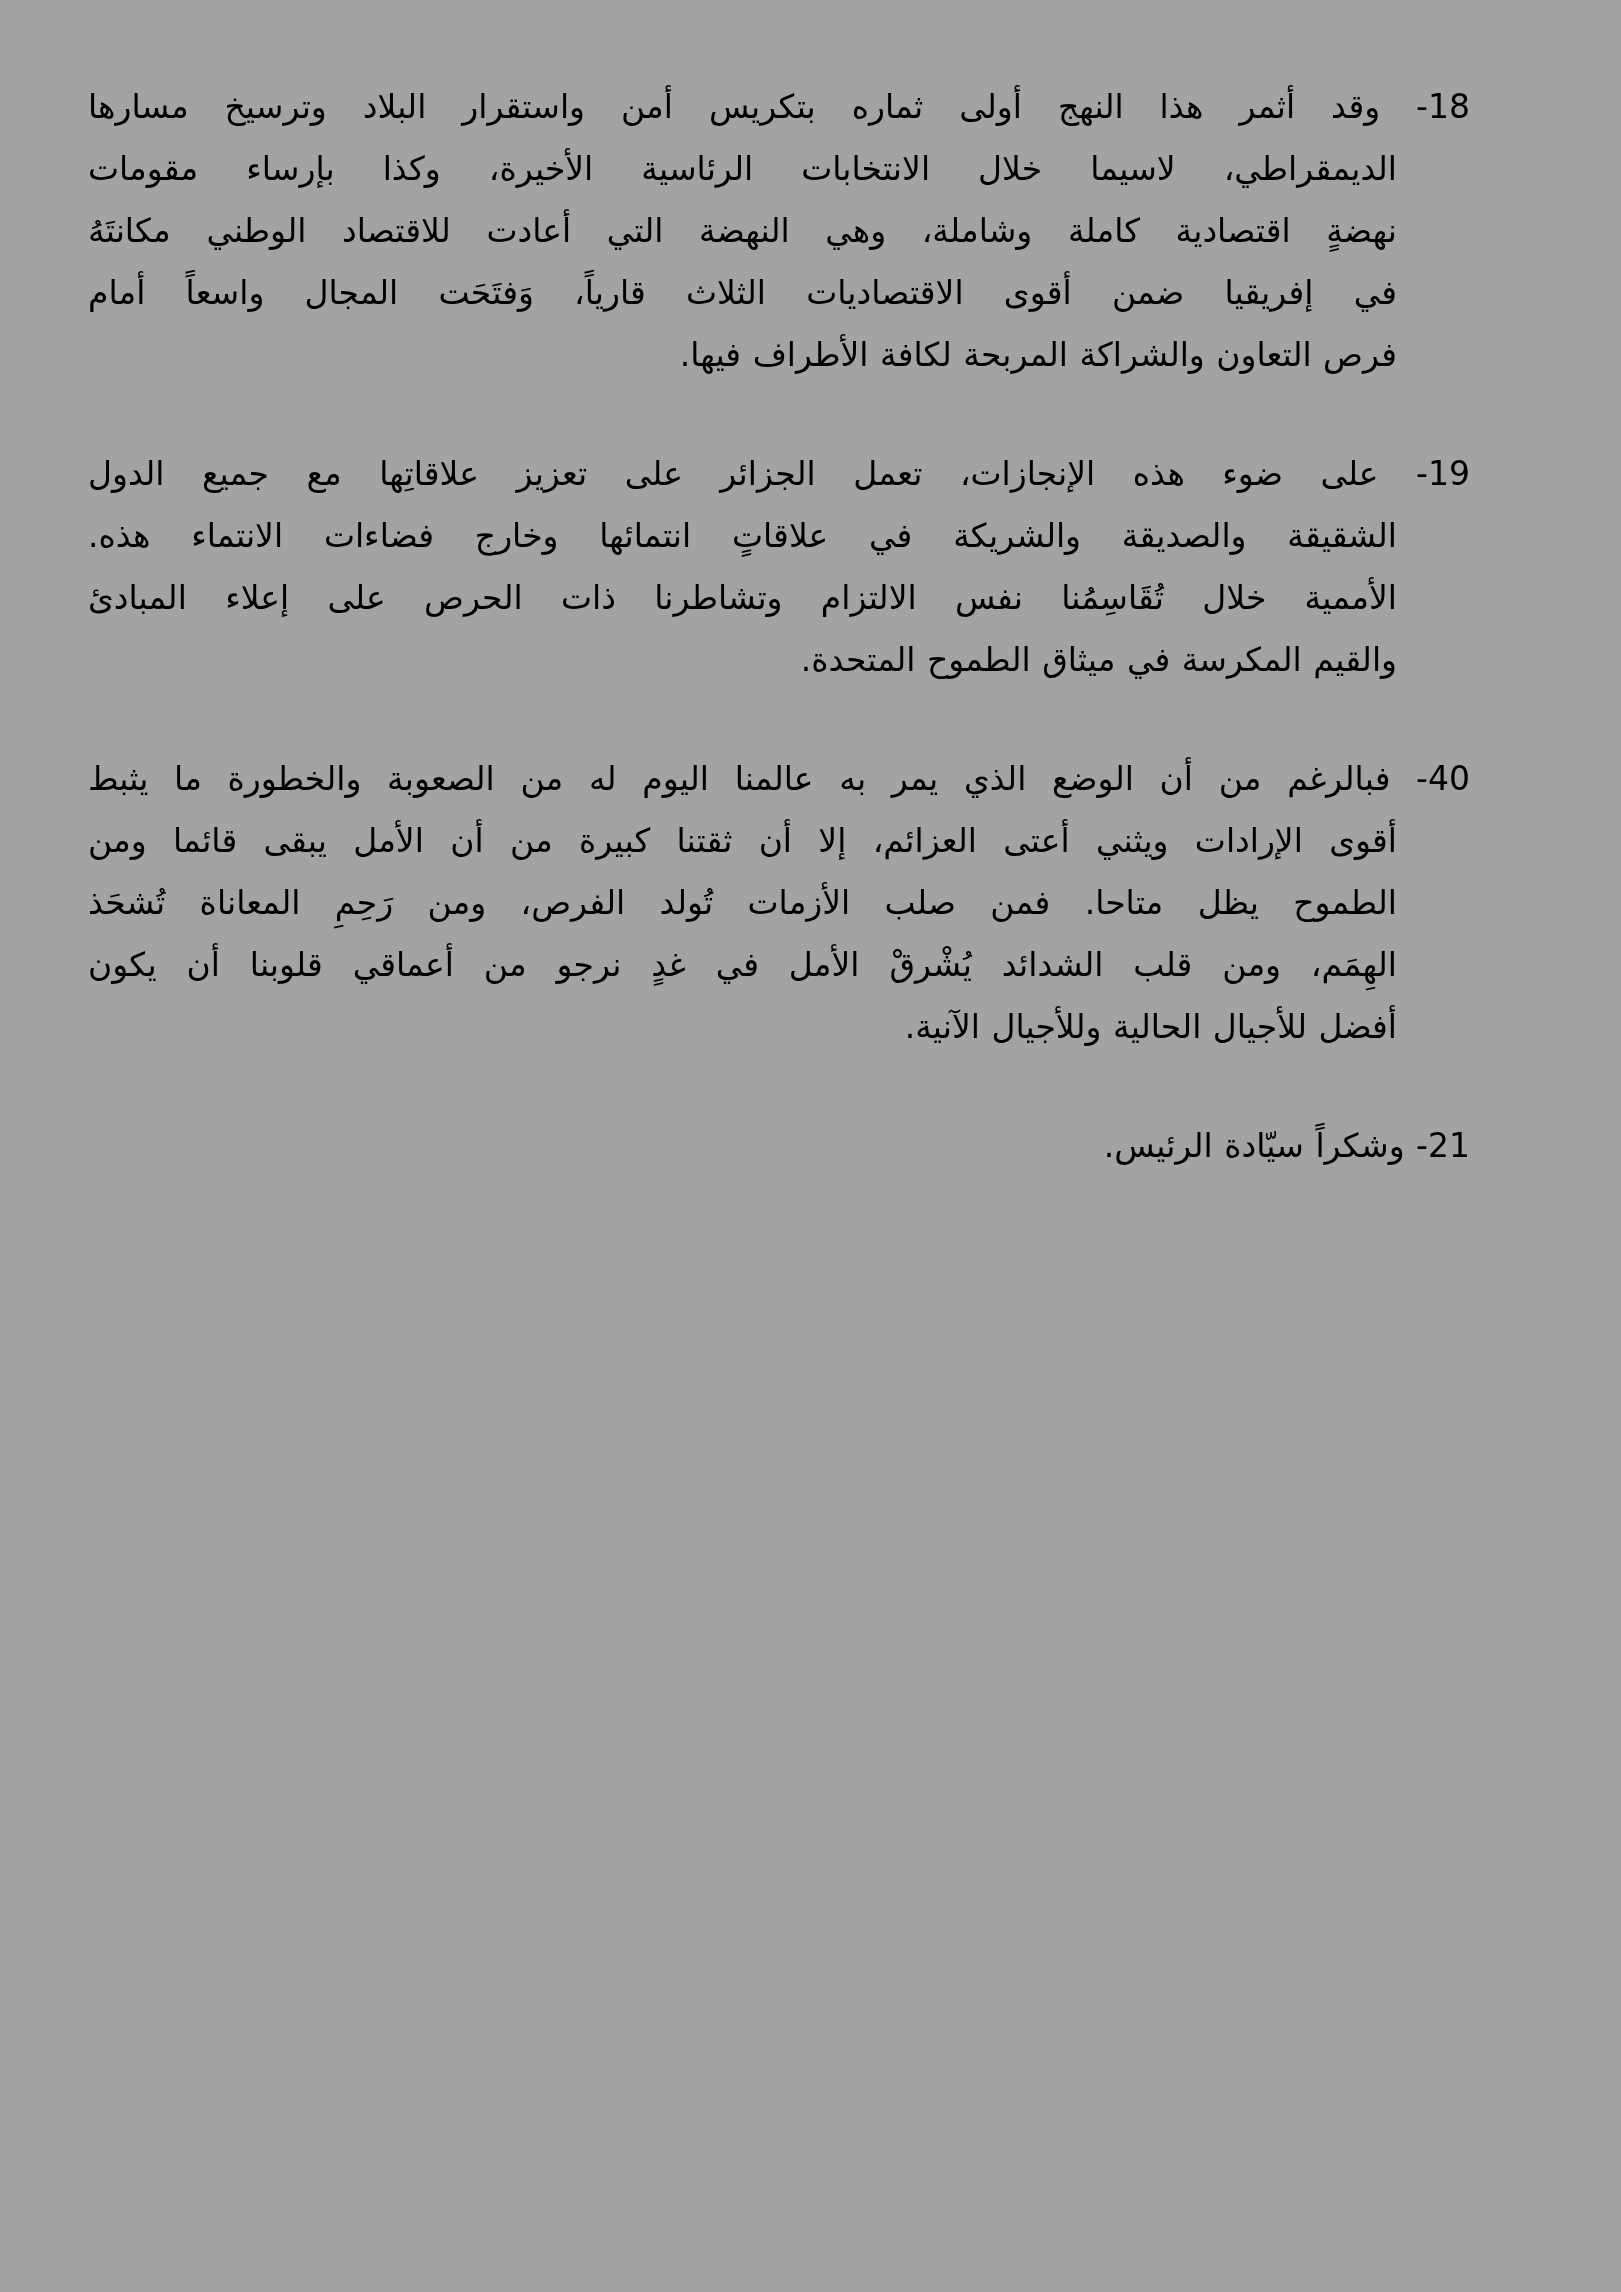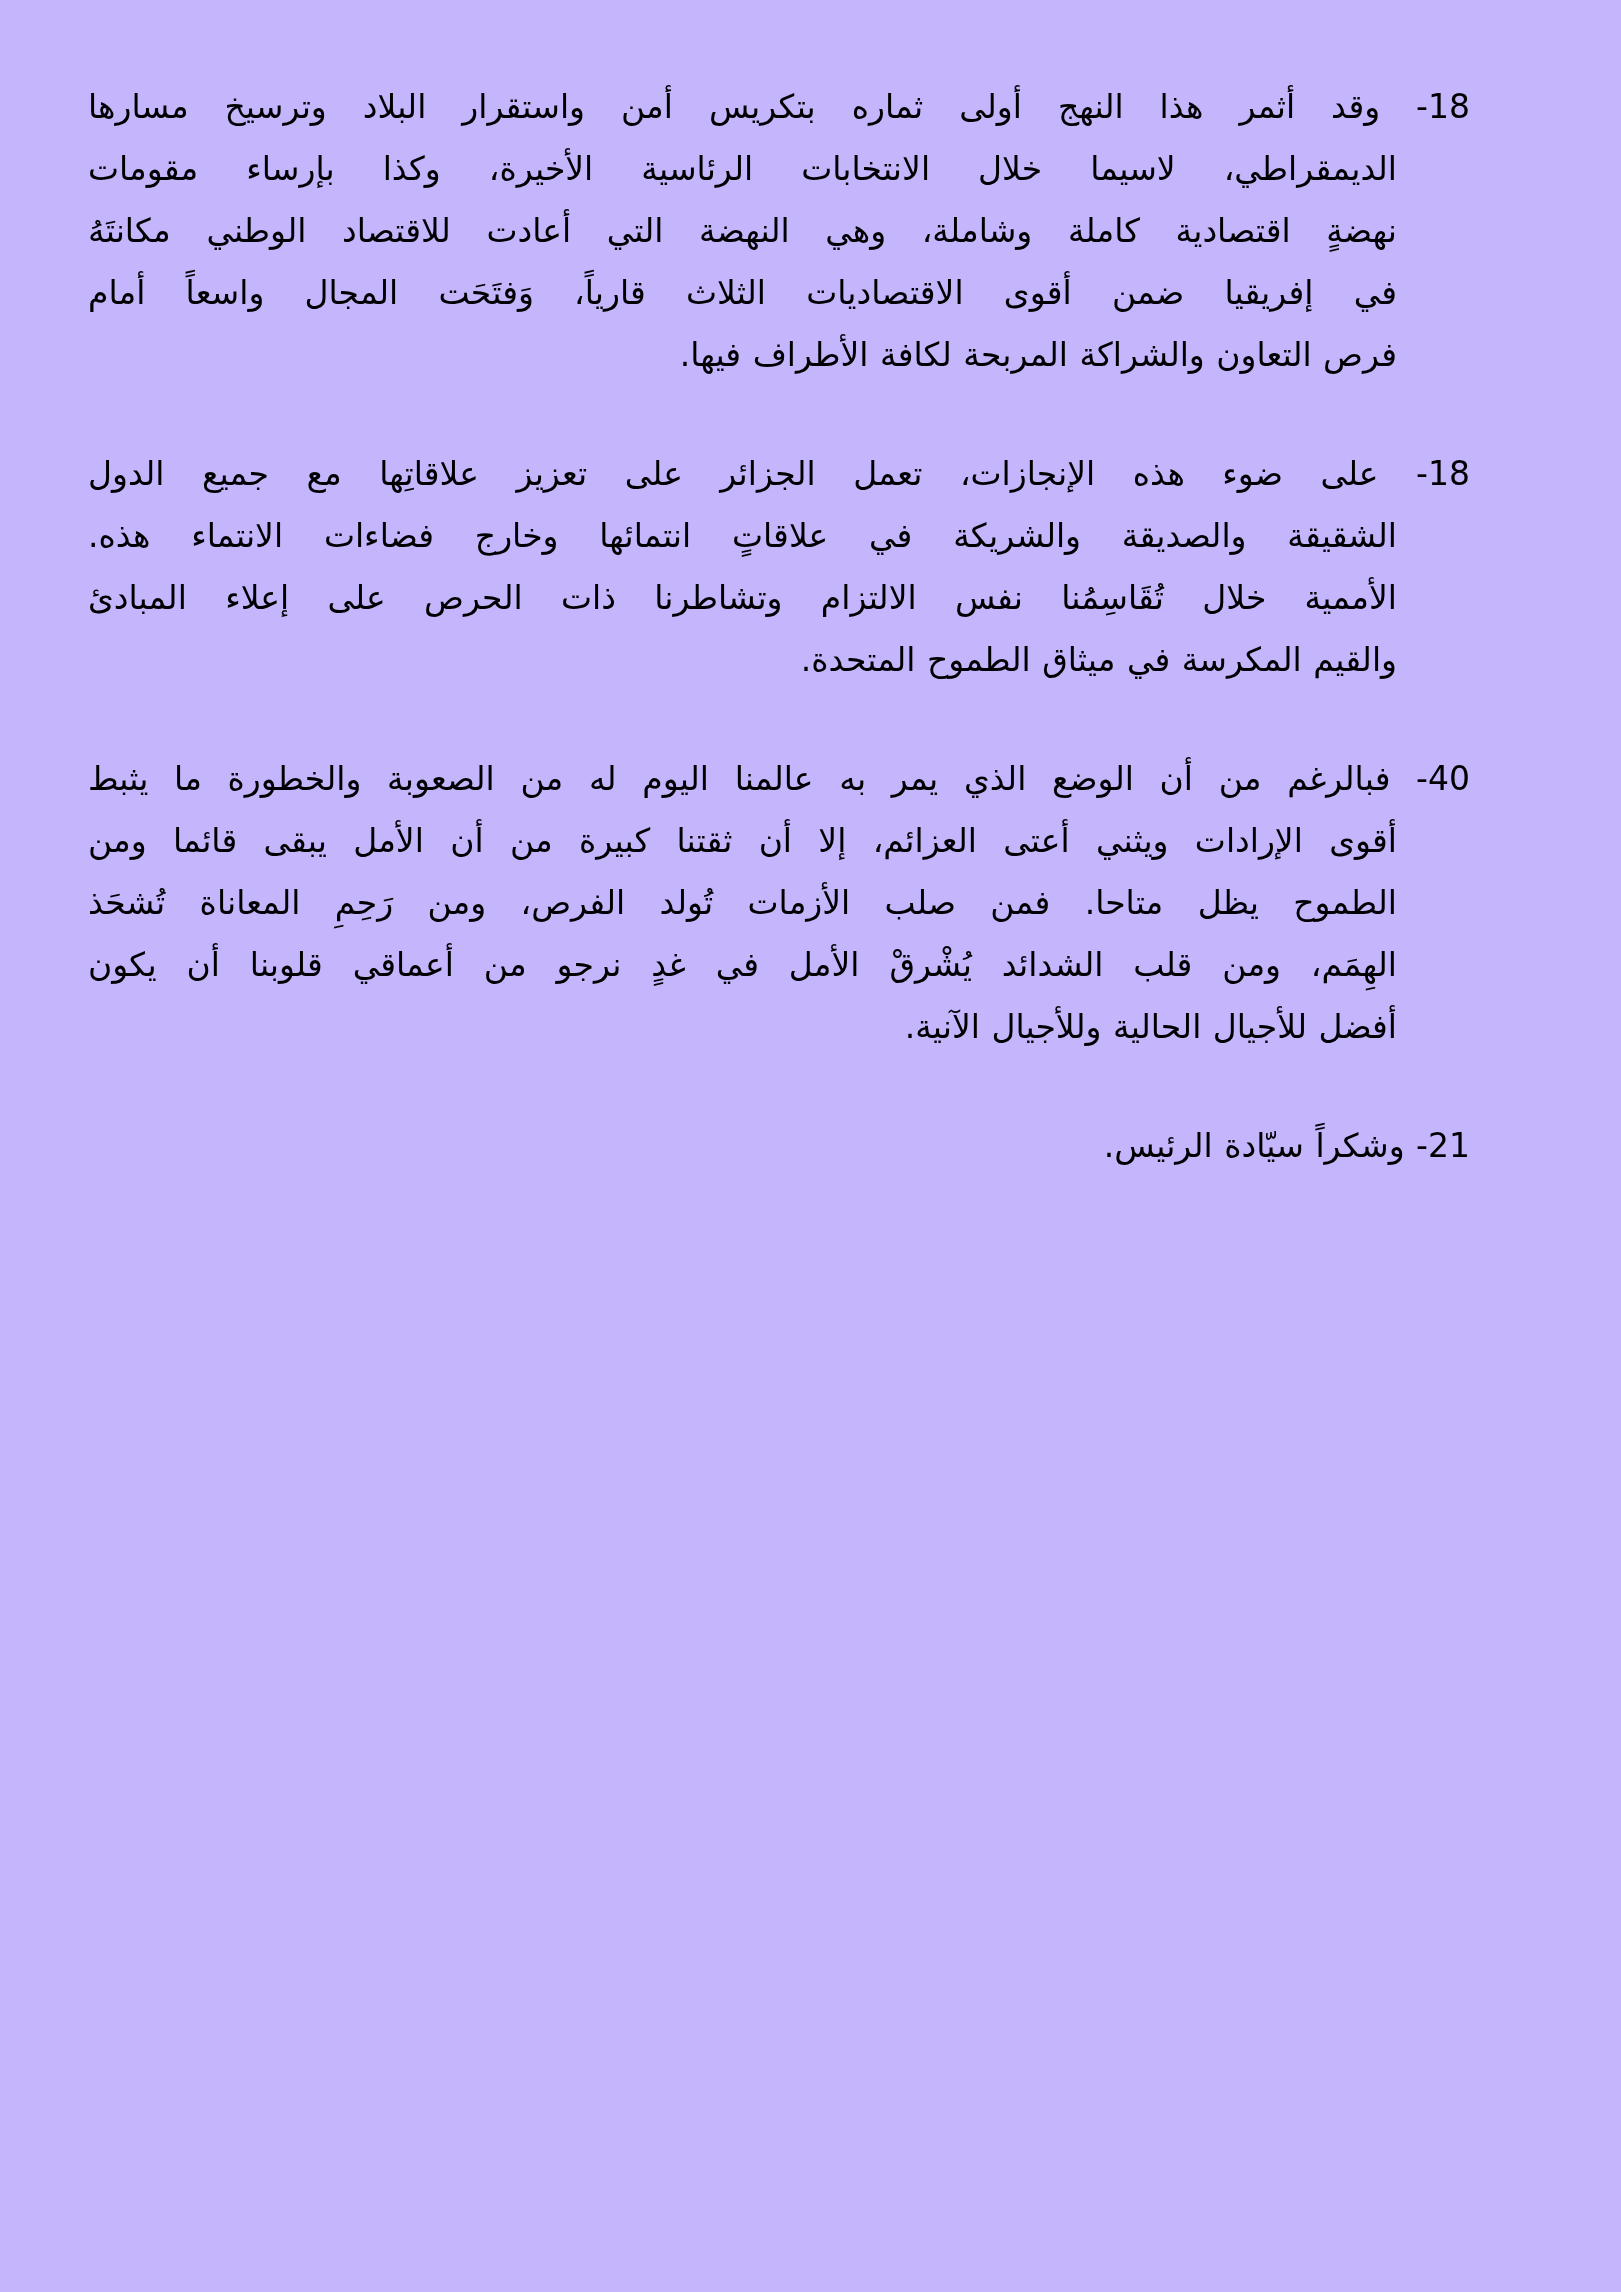--- a/index.html
+++ b/index.html
@@ -4,21 +4,21 @@
 <style>
   html, body {
     margin: 0;
     padding: 0;
     background: #ffffff;
   }
   .page {
     position: relative;
     width: 1621px;
     height: 2293px;
-    background: #c4b5fd;
+    background: #a3a3a3;
     direction: rtl;
     font-family: "DejaVu Sans", sans-serif;
     color: #000000;
     overflow: hidden;
   }
   .content {
     padding: 76px 224px 0 88px;
     font-size: 33px;
   }
   .para {
@@ -52,21 +52,21 @@
 
     <section class="para">
       <div class="line first">18- وقد أثمر هذا النهج أولى ثماره بتكريس أمن واستقرار البلاد وترسيخ مسارها</div>
       <div class="line">الديمقراطي، لاسيما خلال الانتخابات الرئاسية الأخيرة، وكذا بإرساء مقومات</div>
       <div class="line">نهضةٍ اقتصادية كاملة وشاملة، وهي النهضة التي أعادت للاقتصاد الوطني مكانتَهُ</div>
       <div class="line">في إفريقيا ضمن أقوى الاقتصاديات الثلاث قارياً، وَفتَحَت المجال واسعاً أمام</div>
       <div class="line last">فرص التعاون والشراكة المربحة لكافة الأطراف فيها.</div>
     </section>
 
     <section class="para">
-      <div class="line first">18- على ضوء هذه الإنجازات، تعمل الجزائر على تعزيز علاقاتِها مع جميع الدول</div>
+      <div class="line first">19- على ضوء هذه الإنجازات، تعمل الجزائر على تعزيز علاقاتِها مع جميع الدول</div>
       <div class="line">الشقيقة والصديقة والشريكة في علاقاتٍ انتمائها وخارج فضاءات الانتماء هذه.</div>
       <div class="line">الأممية خلال تُقَاسِمُنا نفس الالتزام وتشاطرنا ذات الحرص على إعلاء المبادئ</div>
       <div class="line last">والقيم المكرسة في ميثاق الطموح المتحدة.</div>
     </section>
 
     <section class="para">
       <div class="line first">40- فبالرغم من أن الوضع الذي يمر به عالمنا اليوم له من الصعوبة والخطورة ما يثبط</div>
       <div class="line">أقوى الإرادات ويثني أعتى العزائم، إلا أن ثقتنا كبيرة من أن الأمل يبقى قائما ومن</div>
       <div class="line">الطموح يظل متاحا. فمن صلب الأزمات تُولد الفرص، ومن رَحِمِ المعاناة تُشحَذ</div>
       <div class="line">الهِمَم، ومن قلب الشدائد يُشْرقْ الأمل في غدٍ نرجو من أعماقي قلوبنا أن يكون</div>

